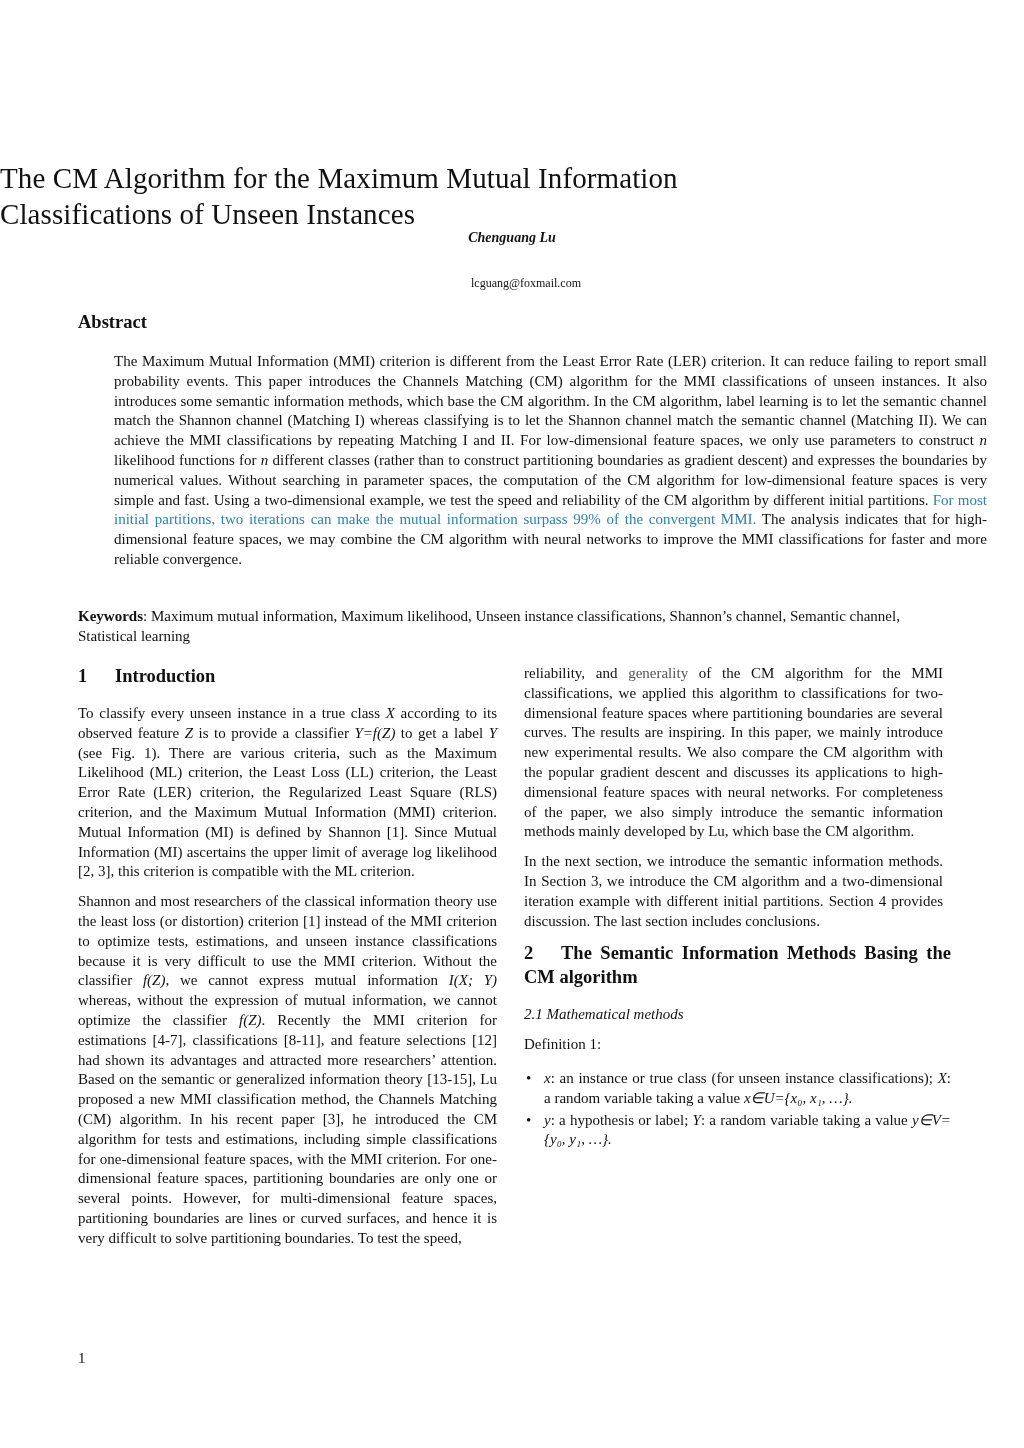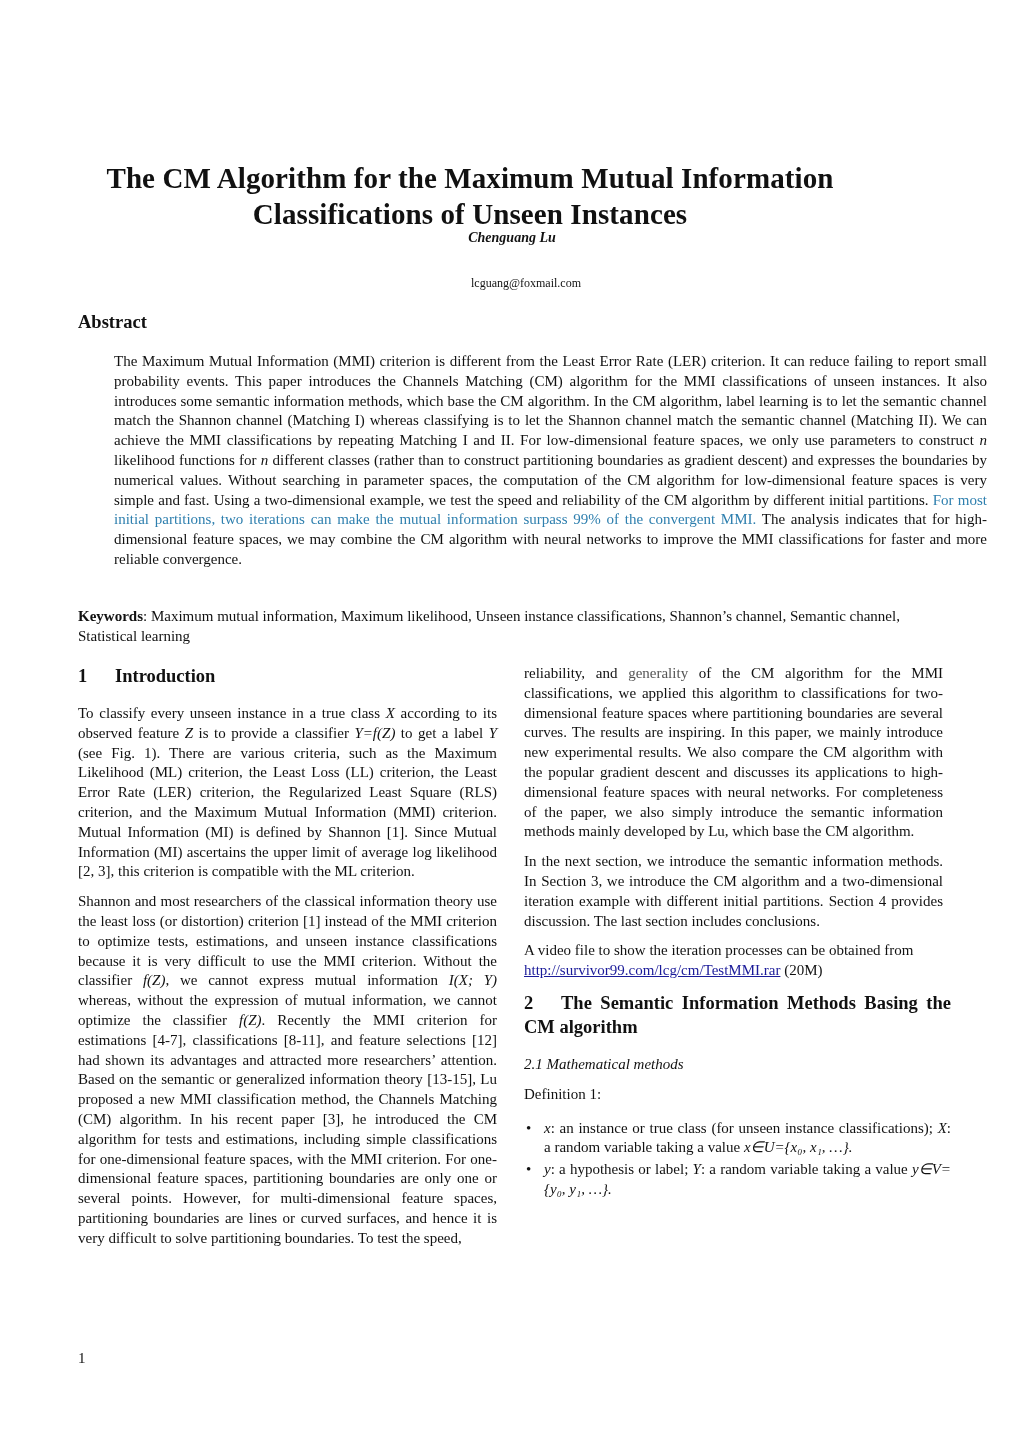--- a/index.html
+++ b/index.html
@@ -2,21 +2,21 @@
 <html><head>
 <meta charset="utf-8">
 <style>
   html, body { margin: 0; padding: 0; background: #ffffff; }
   body {
     width: 1024px; height: 1448px; position: relative; overflow: hidden;
     font-family: "Liberation Serif", serif; color: #111111;
   }
   .title {
     position: absolute; left: 0; width: 940px; top: 160px;
-    text-align: center; font-weight: bold; font-size: 29px; line-height: 36px;
+    font-weight: normal; font-size: 29px; line-height: 36px;
     letter-spacing: 0.1px;
   }
   .author {
     position: absolute; left: 0; width: 1024px; top: 230px;
     text-align: center; font-style: italic; font-weight: bold; font-size: 14px;
   }
   .email {
     position: absolute; left: 14px; width: 1024px; top: 276px;
     text-align: center; font-size: 12px;
   }
@@ -72,21 +72,20 @@
 
 <div class="col col-left">
   <div class="sec-h"><span class="num">1</span><span>Introduction</span></div>
   <p><span>To classify every unseen instance in a true class </span><i>X</i><span> according to its observed feature </span><i>Z</i><span> is to provide a classifier </span><i>Y=f(Z)</i><span> to get a label </span><i>Y</i><span> (see Fig. 1). There are various criteria, such as the Maximum Likelihood (ML) criterion, the Least Loss (LL) criterion, the Least Error Rate (LER) criterion, the Regularized Least Square (RLS) criterion, and the Maximum Mutual Information (MMI) criterion. Mutual Information (MI) is defined by Shannon [1]. Since Mutual Information (MI) ascertains the upper limit of average log likelihood [2, 3], this criterion is compatible with the ML criterion.</span></p>
   <p><span>Shannon and most researchers of the classical information theory use the least loss (or distortion) criterion [1] instead of the MMI criterion to optimize tests, estimations, and unseen instance classifications because it is very difficult to use the MMI criterion. Without the classifier </span><i>f(Z)</i><span>, we cannot express mutual information </span><i>I(X; Y)</i><span> whereas, without the expression of mutual information, we cannot optimize the classifier </span><i>f(Z)</i><span>. Recently the MMI criterion for estimations [4-7], classifications [8-11], and feature selections [12] had shown its advantages and attracted more researchers’ attention. Based on the semantic or generalized information theory [13-15], Lu proposed a new MMI classification method, the Channels Matching (CM) algorithm. In his recent paper [3], he introduced the CM algorithm for tests and estimations, including simple classifications for one-dimensional feature spaces, with the MMI criterion. For one-dimensional feature spaces, partitioning boundaries are only one or several points. However, for multi-dimensional feature spaces, partitioning boundaries are lines or curved surfaces, and hence it is very difficult to solve partitioning boundaries. To test the speed,</span></p>
 </div>
 
 <div class="col col-right">
   <p><span>reliability, and </span><span class="gray">generality</span><span> of the CM algorithm for the MMI classifications, we applied this algorithm to classifications for two-dimensional feature spaces where partitioning boundaries are several curves. The results are inspiring. In this paper, we mainly introduce new experimental results. We also compare the CM algorithm with the popular gradient descent and discusses its applications to high-dimensional feature spaces with neural networks. For completeness of the paper, we also simply introduce the semantic information methods mainly developed by Lu, which base the CM algorithm.</span></p>
   <p>In the next section, we introduce the semantic information methods. In Section 3, we introduce the CM algorithm and a two-dimensional iteration example with different initial partitions. Section 4 provides discussion. The last section includes conclusions.</p>
-  <p style="text-align:left"><span>A video file to show the iteration processes can be obtained from  </span><a class="link">http://survivor99.com/lcg/cm/TestMMI.rar</a><span> (20M)</span></p>
   <div class="sec-h sec2-h"><span class="num">2</span><span>The Semantic Information Methods Basing the CM algorithm</span></div>
   <p class="subsec">2.1 Mathematical methods</p>
   <p style="margin-bottom:14px">Definition 1:</p>
   <ul class="defs">
     <li><span class="bullet">•</span><i>x</i><span>: an instance or true class (for unseen instance classifications); </span><i>X</i><span>: a random variable taking a value </span><i>x∈U={x₀, x₁, …}.</i></li>
     <li><span class="bullet">•</span><i>y</i><span>: a hypothesis or label; </span><i>Y</i><span>: a random variable taking a value </span><i>y∈V={y₀, y₁, …}.</i></li>
   </ul>
 </div>
 
 <div class="pagenum">1</div>

